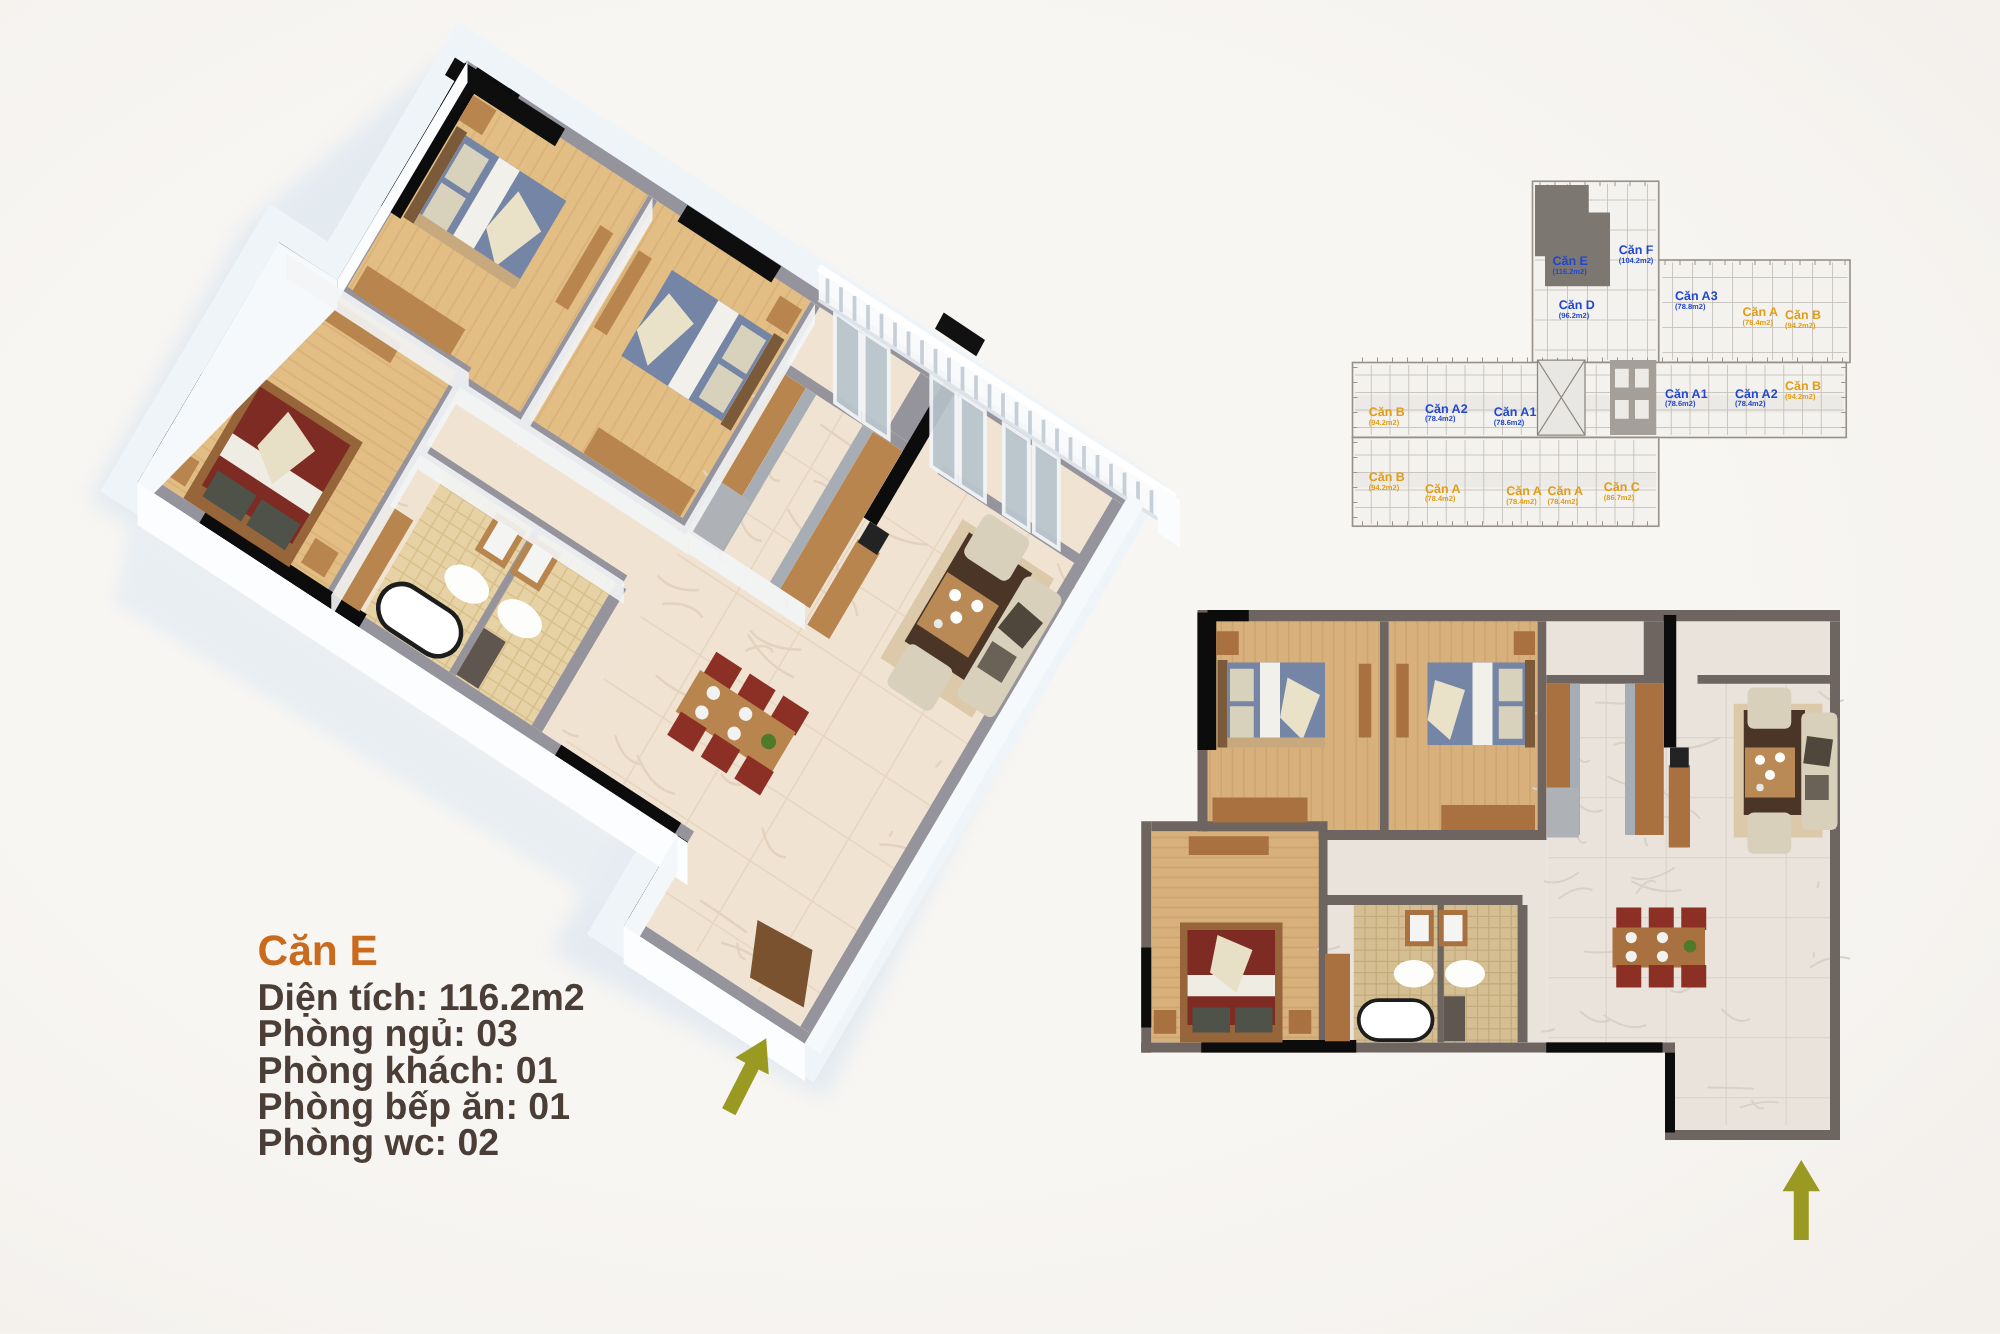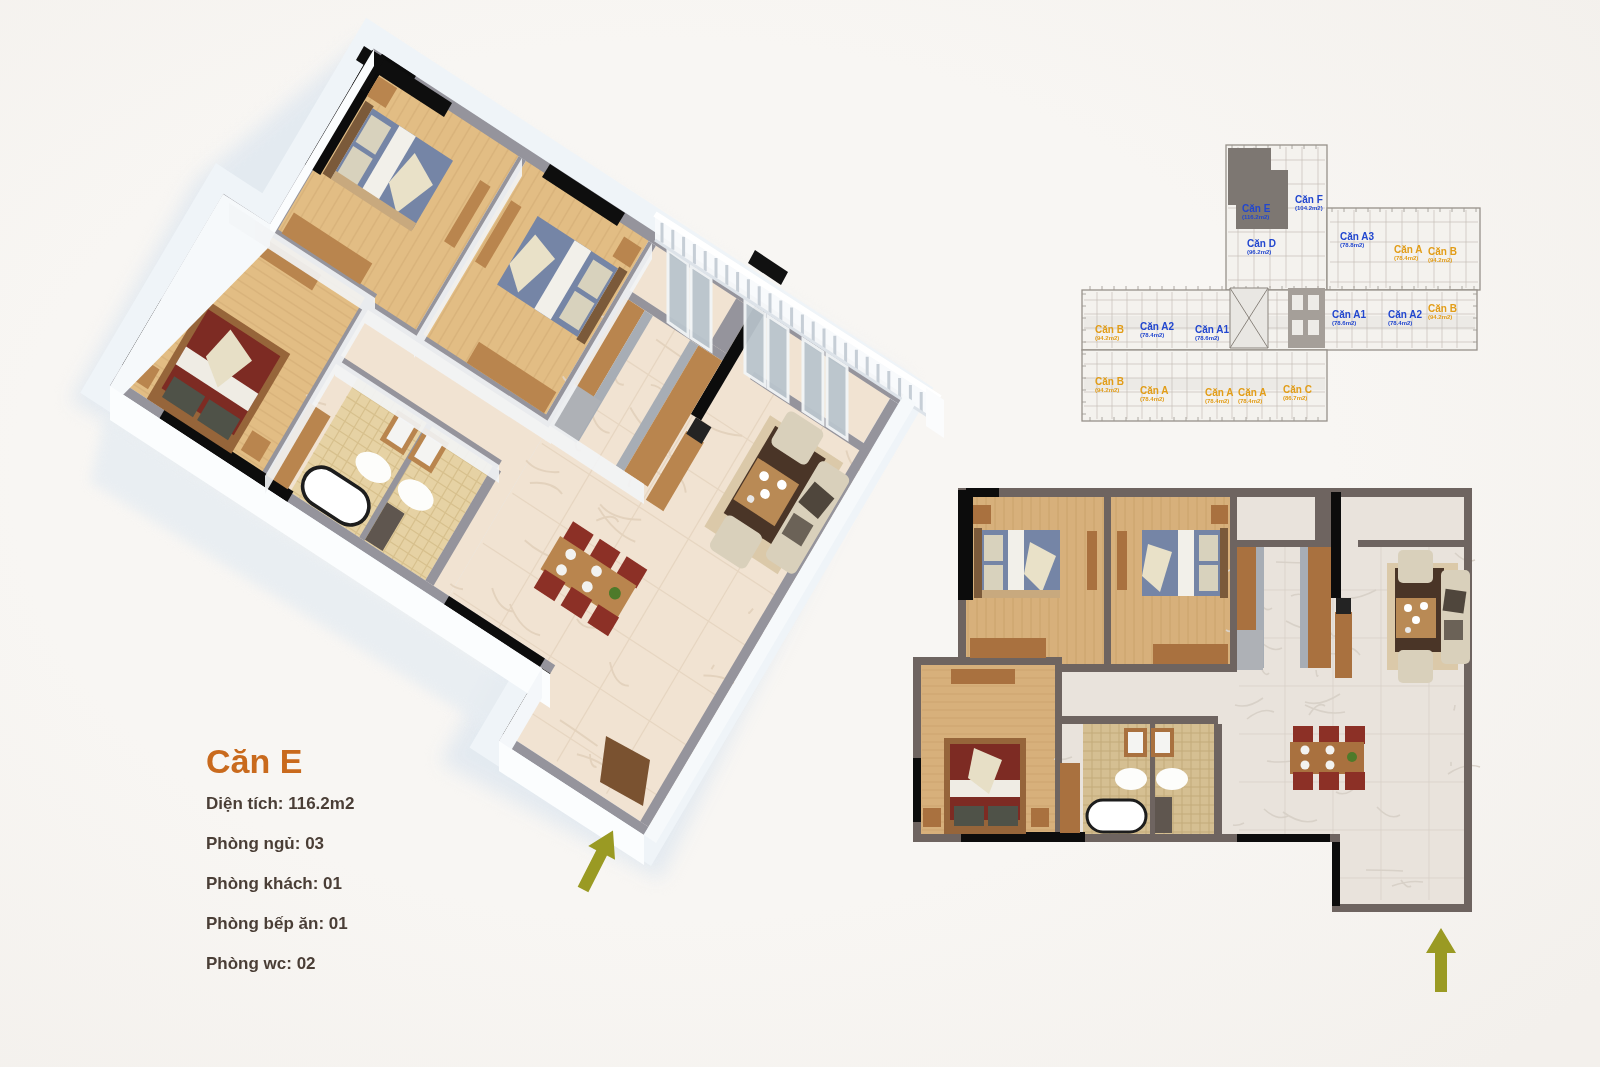--- a/index.html
+++ b/index.html
@@ -334,14 +334,14 @@
 <g transform="translate(598,860) rotate(27)">
       <path d="M0,-33 L15,-8 L6,-8 L6,33 L-6,33 L-6,-8 L-15,-8 Z" fill="#9a9a23"></path>
     </g>
 
 <g transform="translate(1441,960)">
       <path d="M0,-32 L15,-7 L6,-7 L6,32 L-6,32 L-6,-7 L-15,-7 Z" fill="#9a9a23"></path>
     </g>
 </svg>
 <div style="position:absolute;left:206px;top:745px;">
 <div style="font-size:34px;font-weight:bold;color:#c96a1d;line-height:33px;">Căn E</div>
-<div style="font-size:17px;font-weight:bold;color:#4a3e36;line-height:40px;margin-top:6px;">
+<div style="font-size:30px;font-weight:bold;color:#4a3e36;line-height:29px;margin-top:6px;">
 Diện tích: 116.2m2<br>Phòng ngủ: 03<br>Phòng khách: 01<br>Phòng bếp ăn: 01<br>Phòng wc: 02</div>
   </div>
 </body></html>

